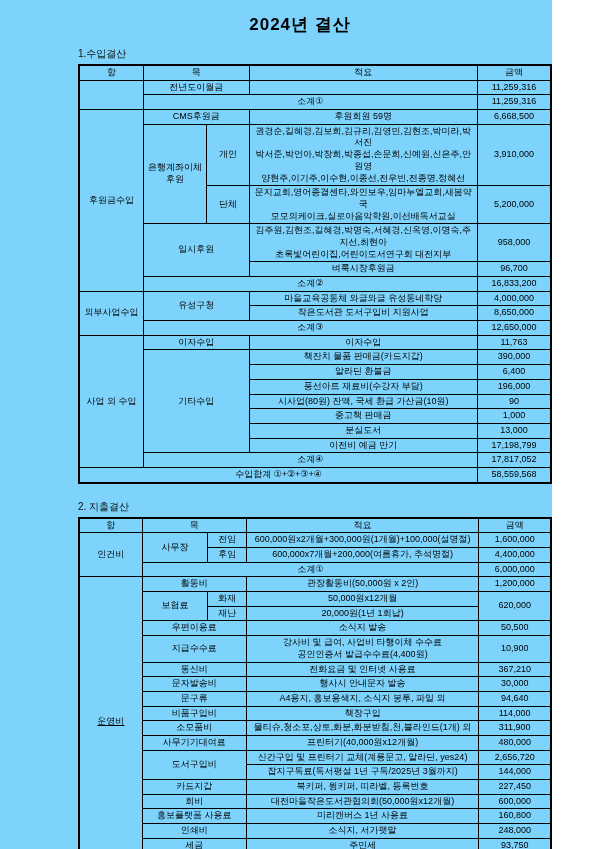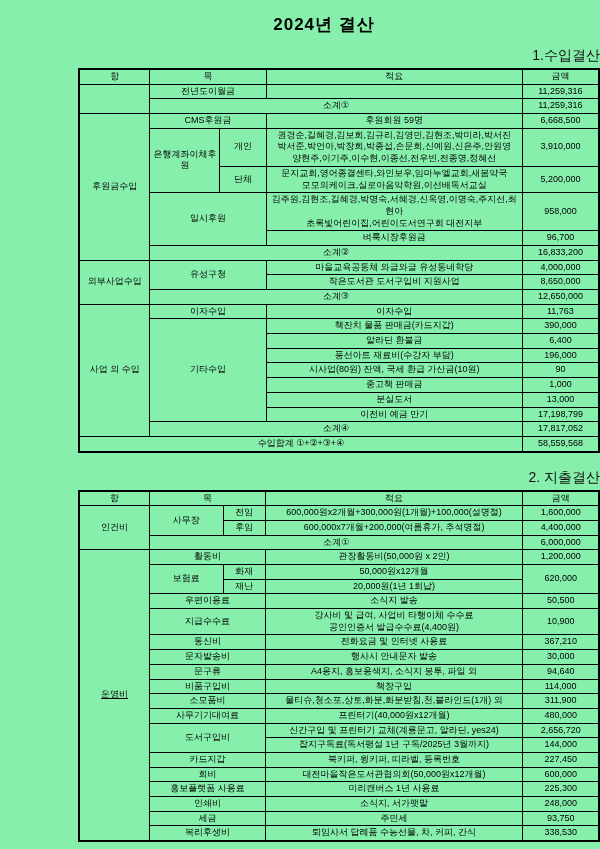--- a/index.html
+++ b/index.html
@@ -2,27 +2,27 @@
 <html><head>
 <meta charset="utf-8">
 <style>
   * { box-sizing: border-box; margin: 0; padding: 0; }
   html, body { background: #ffffff; }
   body {
     width: 600px; height: 849px;
     font-family: "Liberation Sans", "DejaVu Sans", sans-serif;
     color: #000; position: relative; overflow: hidden;
   }
-  .page { width: 600px; height: 849px; background: #86efac; padding-left: 48px; }
+  .page { width: 552px; height: 849px; background: #7dd3fc; padding-left: 48px; }
   .doc-title {
     text-align: center; font-weight: bold; font-size: 17px;
     padding-top: 13px; letter-spacing: 1px;
   }
   .sec-heading {
-    font-size: 14px; margin: 11px 0 3px 30px; color: #111; text-align: right;
+    font-size: 10px; margin: 11px 0 3px 30px; color: #111;
   }
   .sec-heading.second { margin-top: 16px; }
   table.doc-table {
     border-collapse: collapse; table-layout: fixed;
     margin-left: 30px; border: 2px solid #000;
   }
   table.doc-table td {
     border: 1px solid #000; font-size: 9px; line-height: 1.3;
     text-align: center; vertical-align: middle;
     padding: 1px 2px; white-space: pre-line; overflow: hidden;
@@ -265,21 +265,21 @@
             <td class="amt">227,450</td>
           </tr>
           <tr>
             <td colspan="2">회비</td>
             <td>대전마을작은도서관협의회(50,000원x12개월)</td>
             <td class="amt">600,000</td>
           </tr>
           <tr>
             <td colspan="2">홍보플랫폼 사용료</td>
             <td>미리캔버스 1년 사용료</td>
-            <td class="amt">225,300</td>
+            <td class="amt">160,800</td>
           </tr>
           <tr>
             <td colspan="2">인쇄비</td>
             <td>소식지, 서가팻말</td>
             <td class="amt">248,000</td>
           </tr>
           <tr>
             <td colspan="2">세금</td>
             <td>주민세</td>
             <td class="amt">93,750</td>

